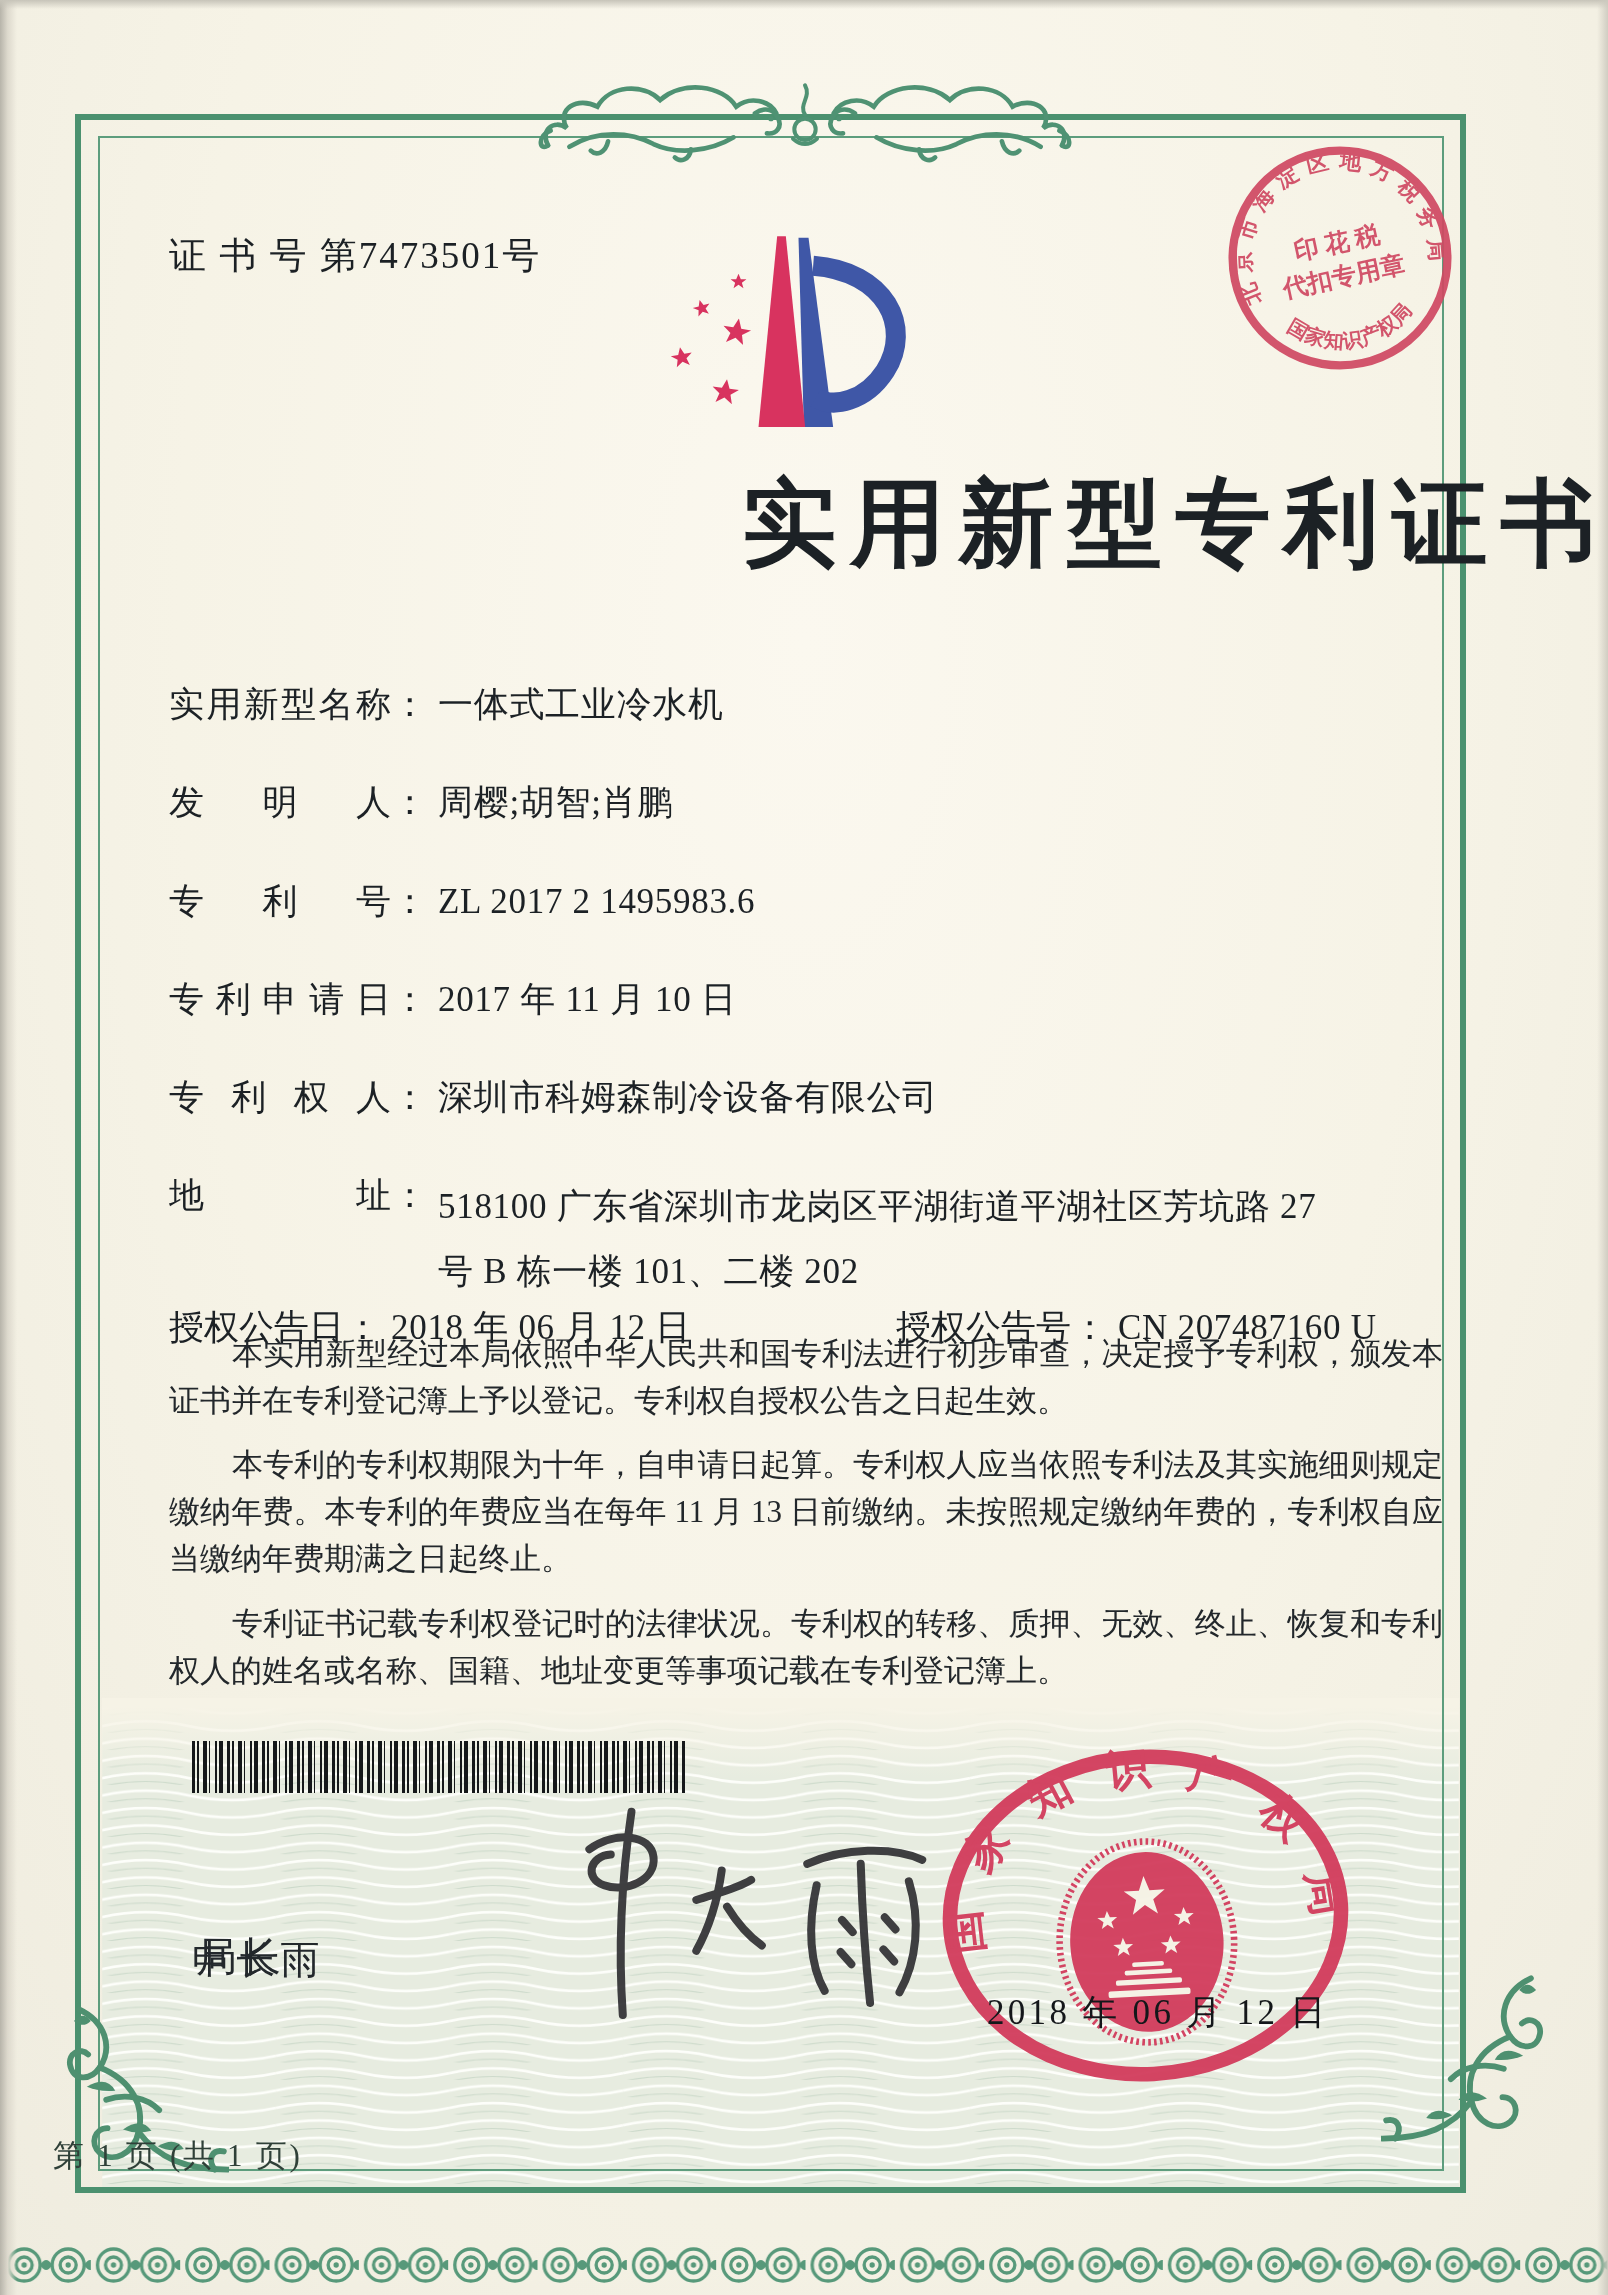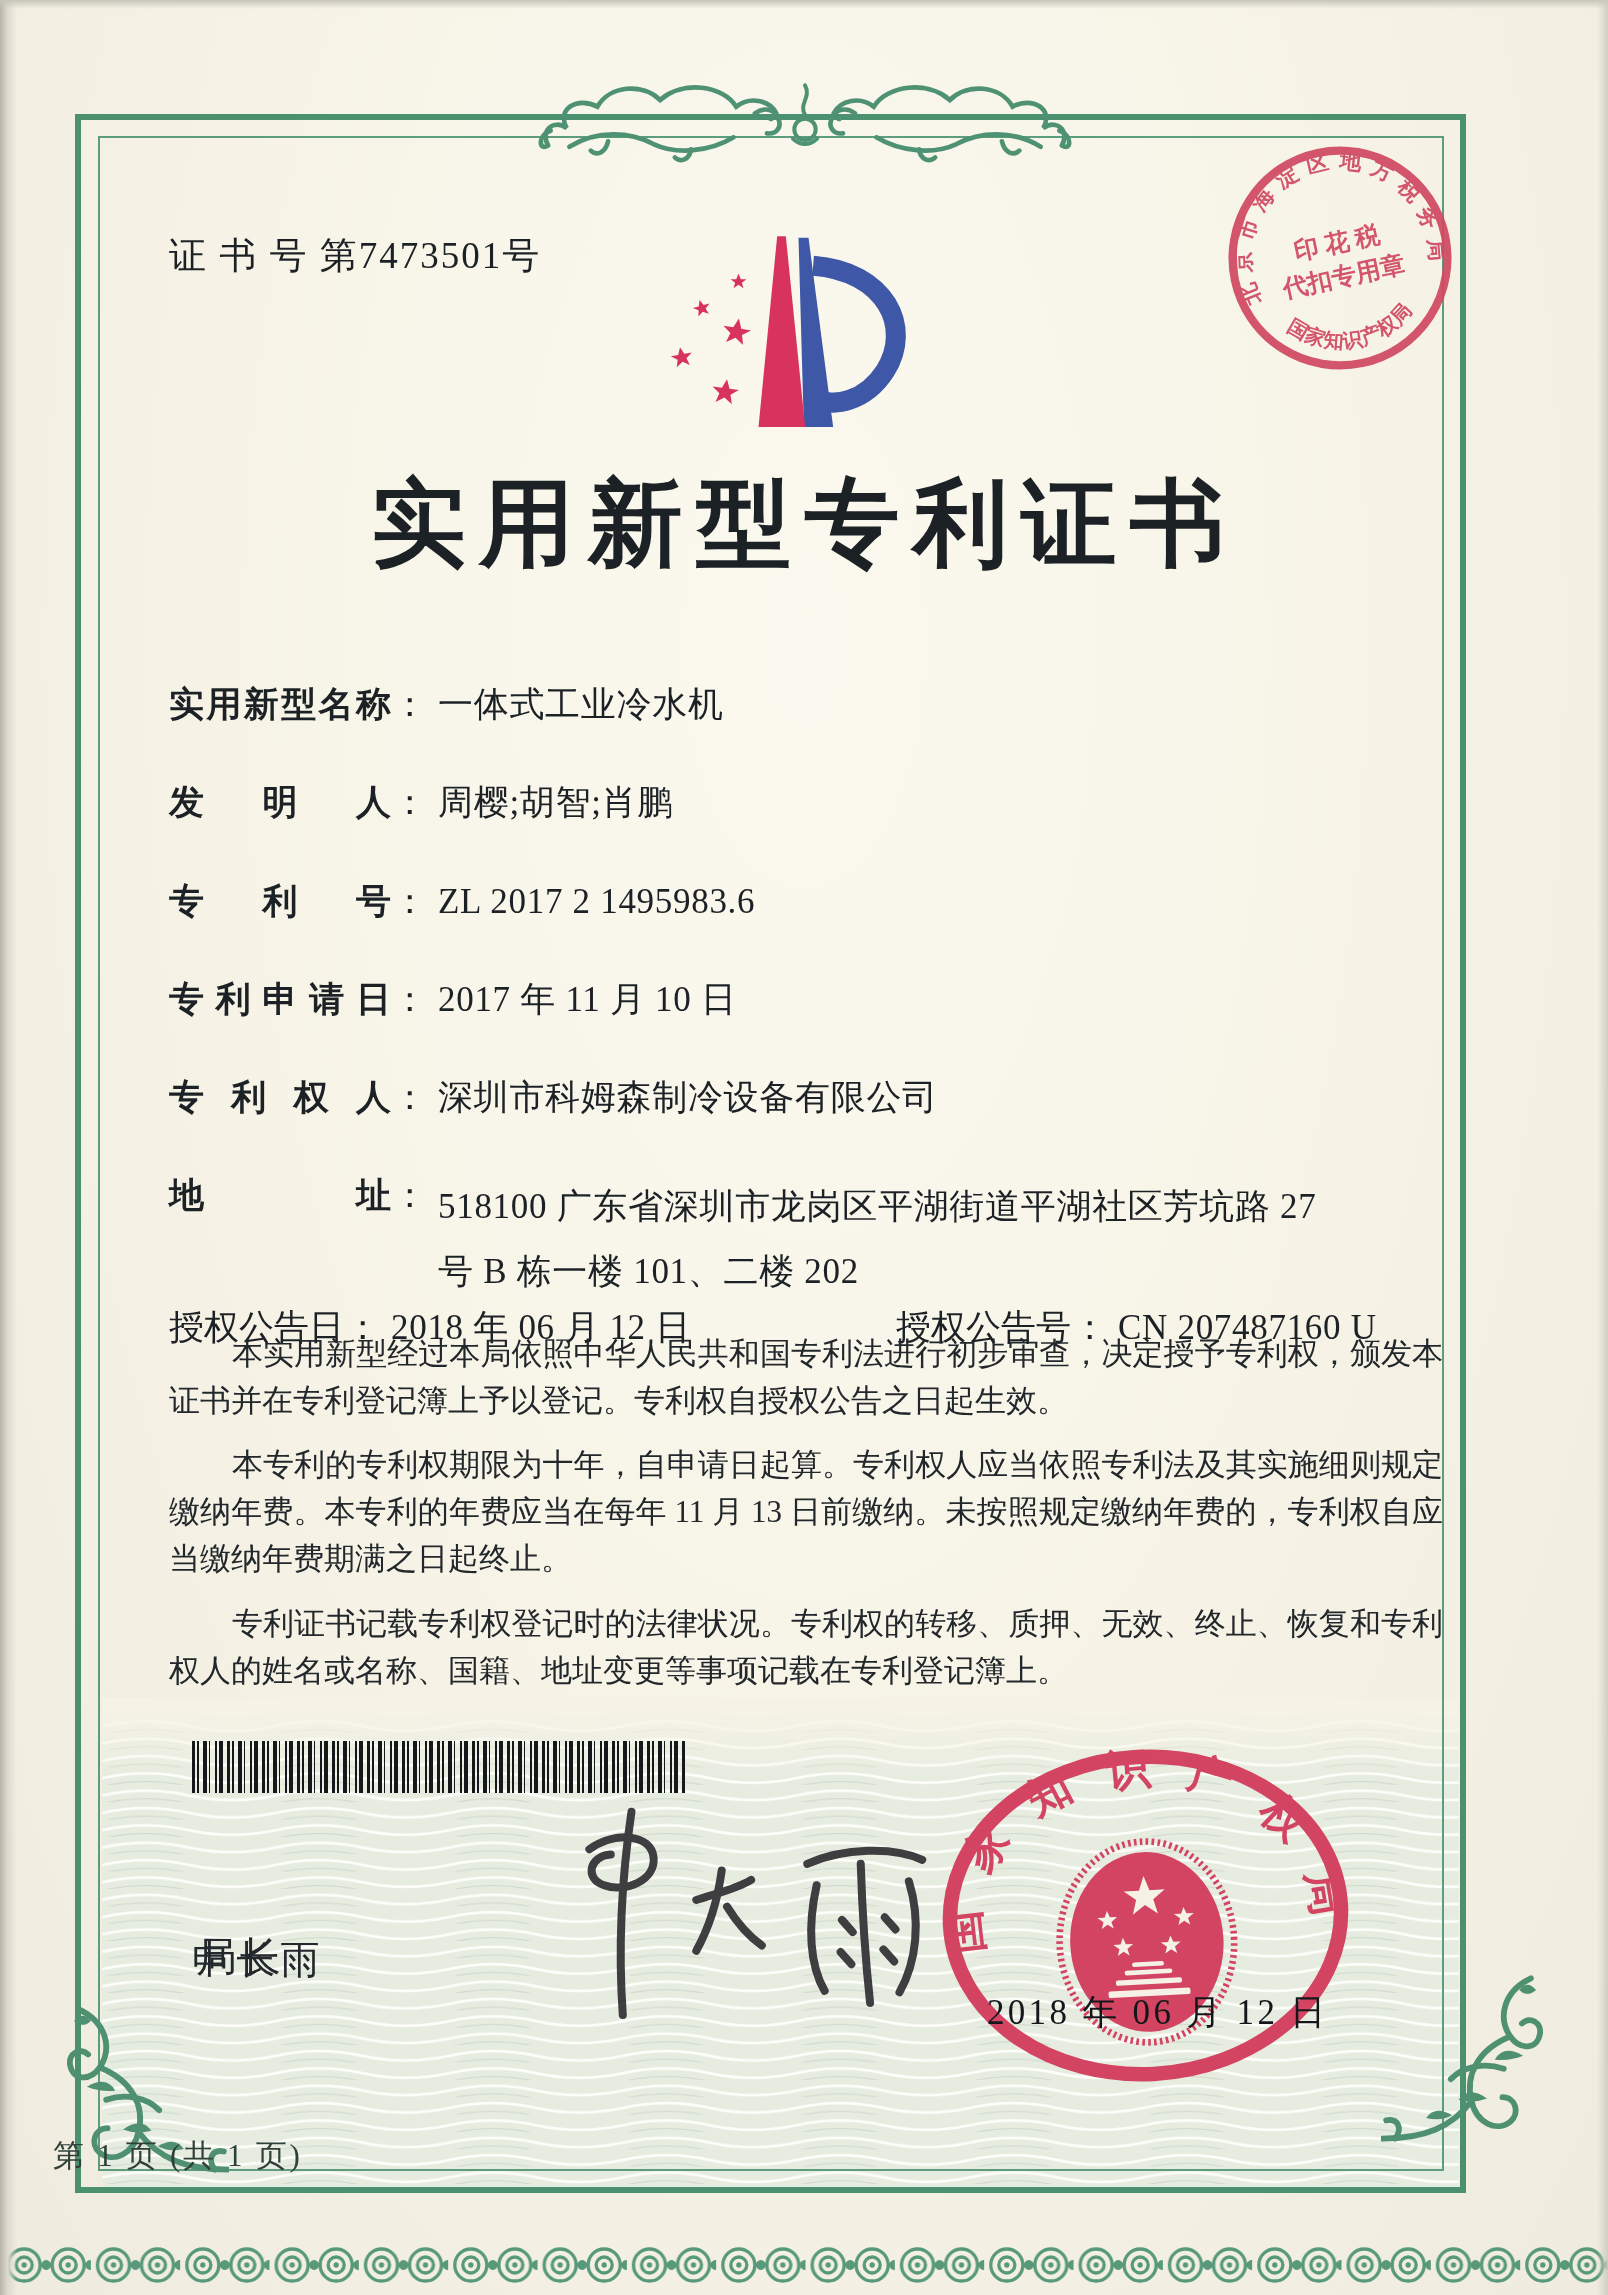--- a/index.html
+++ b/index.html
@@ -18,24 +18,24 @@
                border:6.7px solid #4b916f;z-index:2;box-sizing:border-box;}
   .frame-inner{position:absolute;left:98px;top:136px;width:1346px;height:2035px;
                border:2.7px solid #5d9d7d;z-index:2;box-sizing:border-box;}
   
   .waves{position:absolute;left:102px;top:1698px;width:1357px;height:494px;z-index:1;}
   .waves-fade{position:absolute;left:0;top:0;width:100%;height:80px;
               background:linear-gradient(180deg,#f6f3e6 10%,rgba(246,243,230,0));}
   
   .cert-no{position:absolute;left:169px;top:231px;font-size:37px;letter-spacing:2px;z-index:4;}
   .logo{position:absolute;left:665px;top:227px;width:255px;height:204px;z-index:4;}
-  .title{position:absolute;left:0;top:461px;width:1609px;text-align:center;
+  .title{position:absolute;left:0;top:461px;width:1609px;text-align:right;
          font-size:95px;font-weight:700;letter-spacing:13.4px;z-index:4;}
   .frow{position:absolute;left:169px;font-size:35px;line-height:43px;z-index:4;white-space:nowrap;}
-  .flabel{display:inline-block;width:222px;text-align:justify;text-align-last:justify;vertical-align:top;font-weight:bold;}
+  .flabel{display:inline-block;width:222px;text-align:justify;text-align-last:justify;vertical-align:top;}
   .fcolon{margin:0 10.7px 0 1.3px;vertical-align:top;}
   .fval{letter-spacing:0.7px;vertical-align:top;}
   .addr-val{display:inline-block;vertical-align:top;line-height:65px;letter-spacing:0.7px;}
   .grant-right{position:absolute;left:727px;top:0;}
   .bodytext{position:absolute;left:169px;top:1330px;width:1274px;z-index:4;
             font-size:31px;line-height:47px;text-align:justify;color:#22272b;}
   .bodytext p{margin:0 0 17.4px 0;text-indent:63px;}
   
   .barcode{position:absolute;left:192px;top:1741px;width:494px;height:52px;z-index:4;
     background-image:repeating-linear-gradient(90deg,

